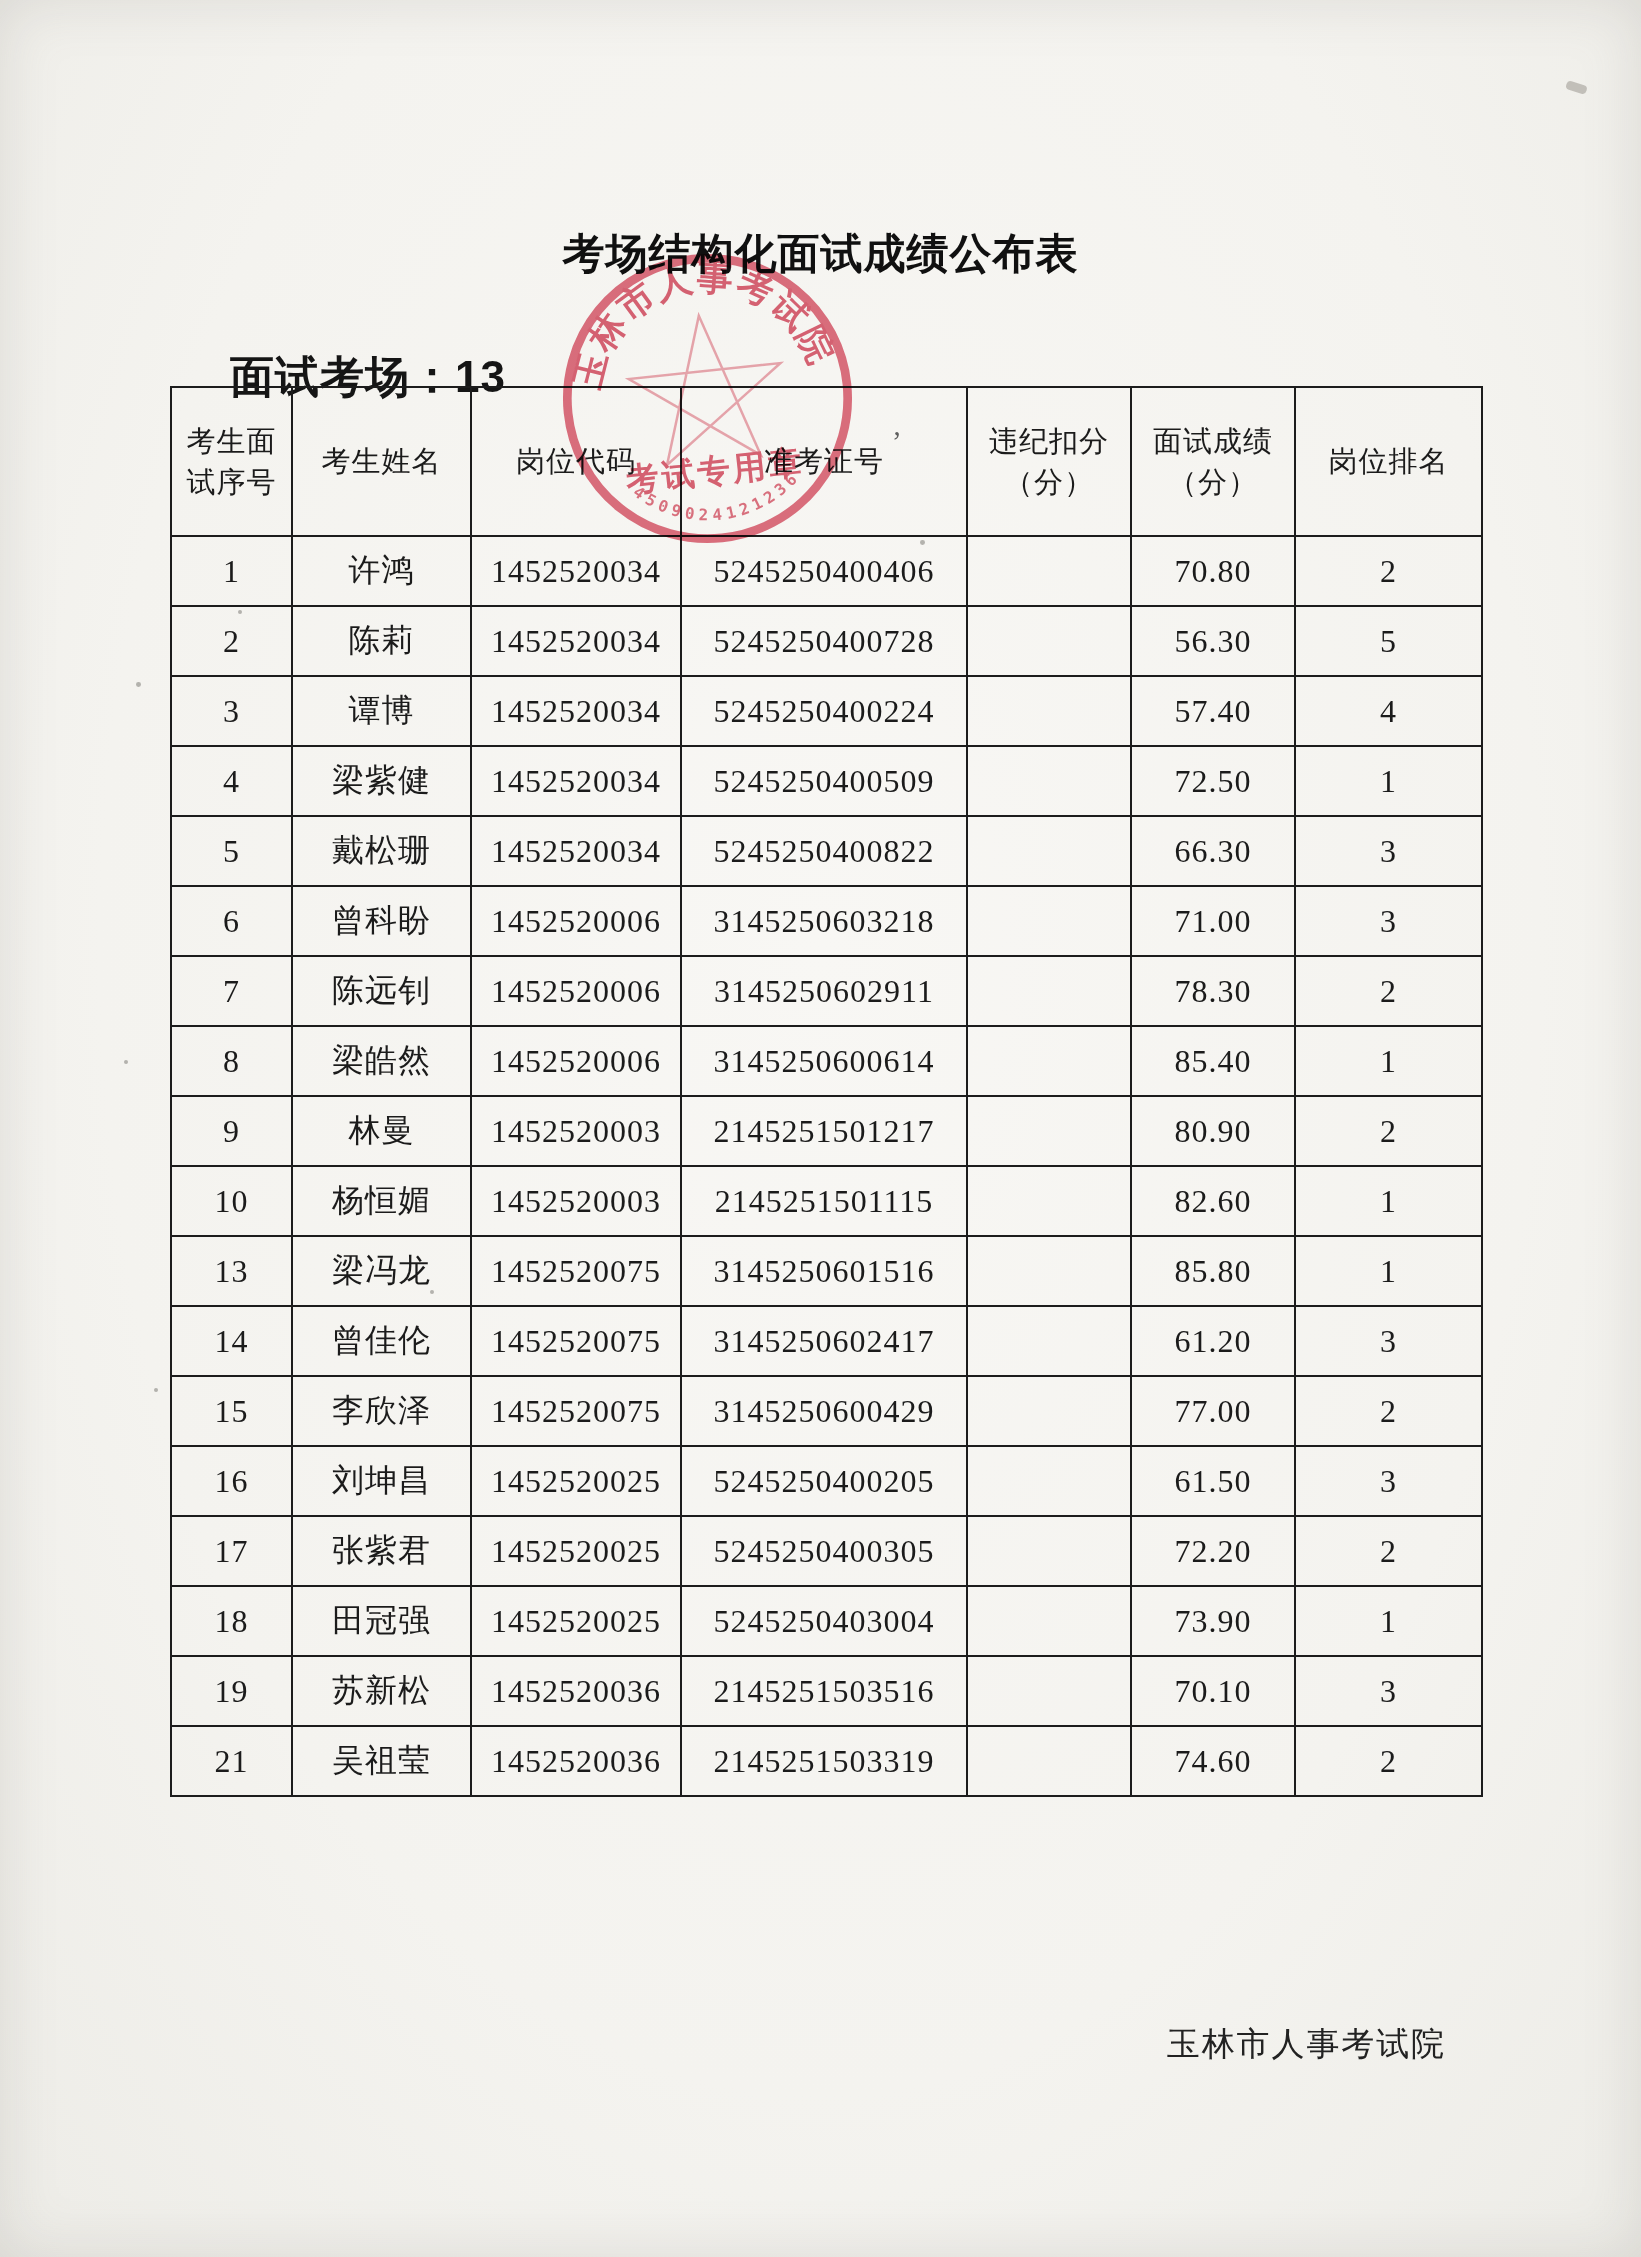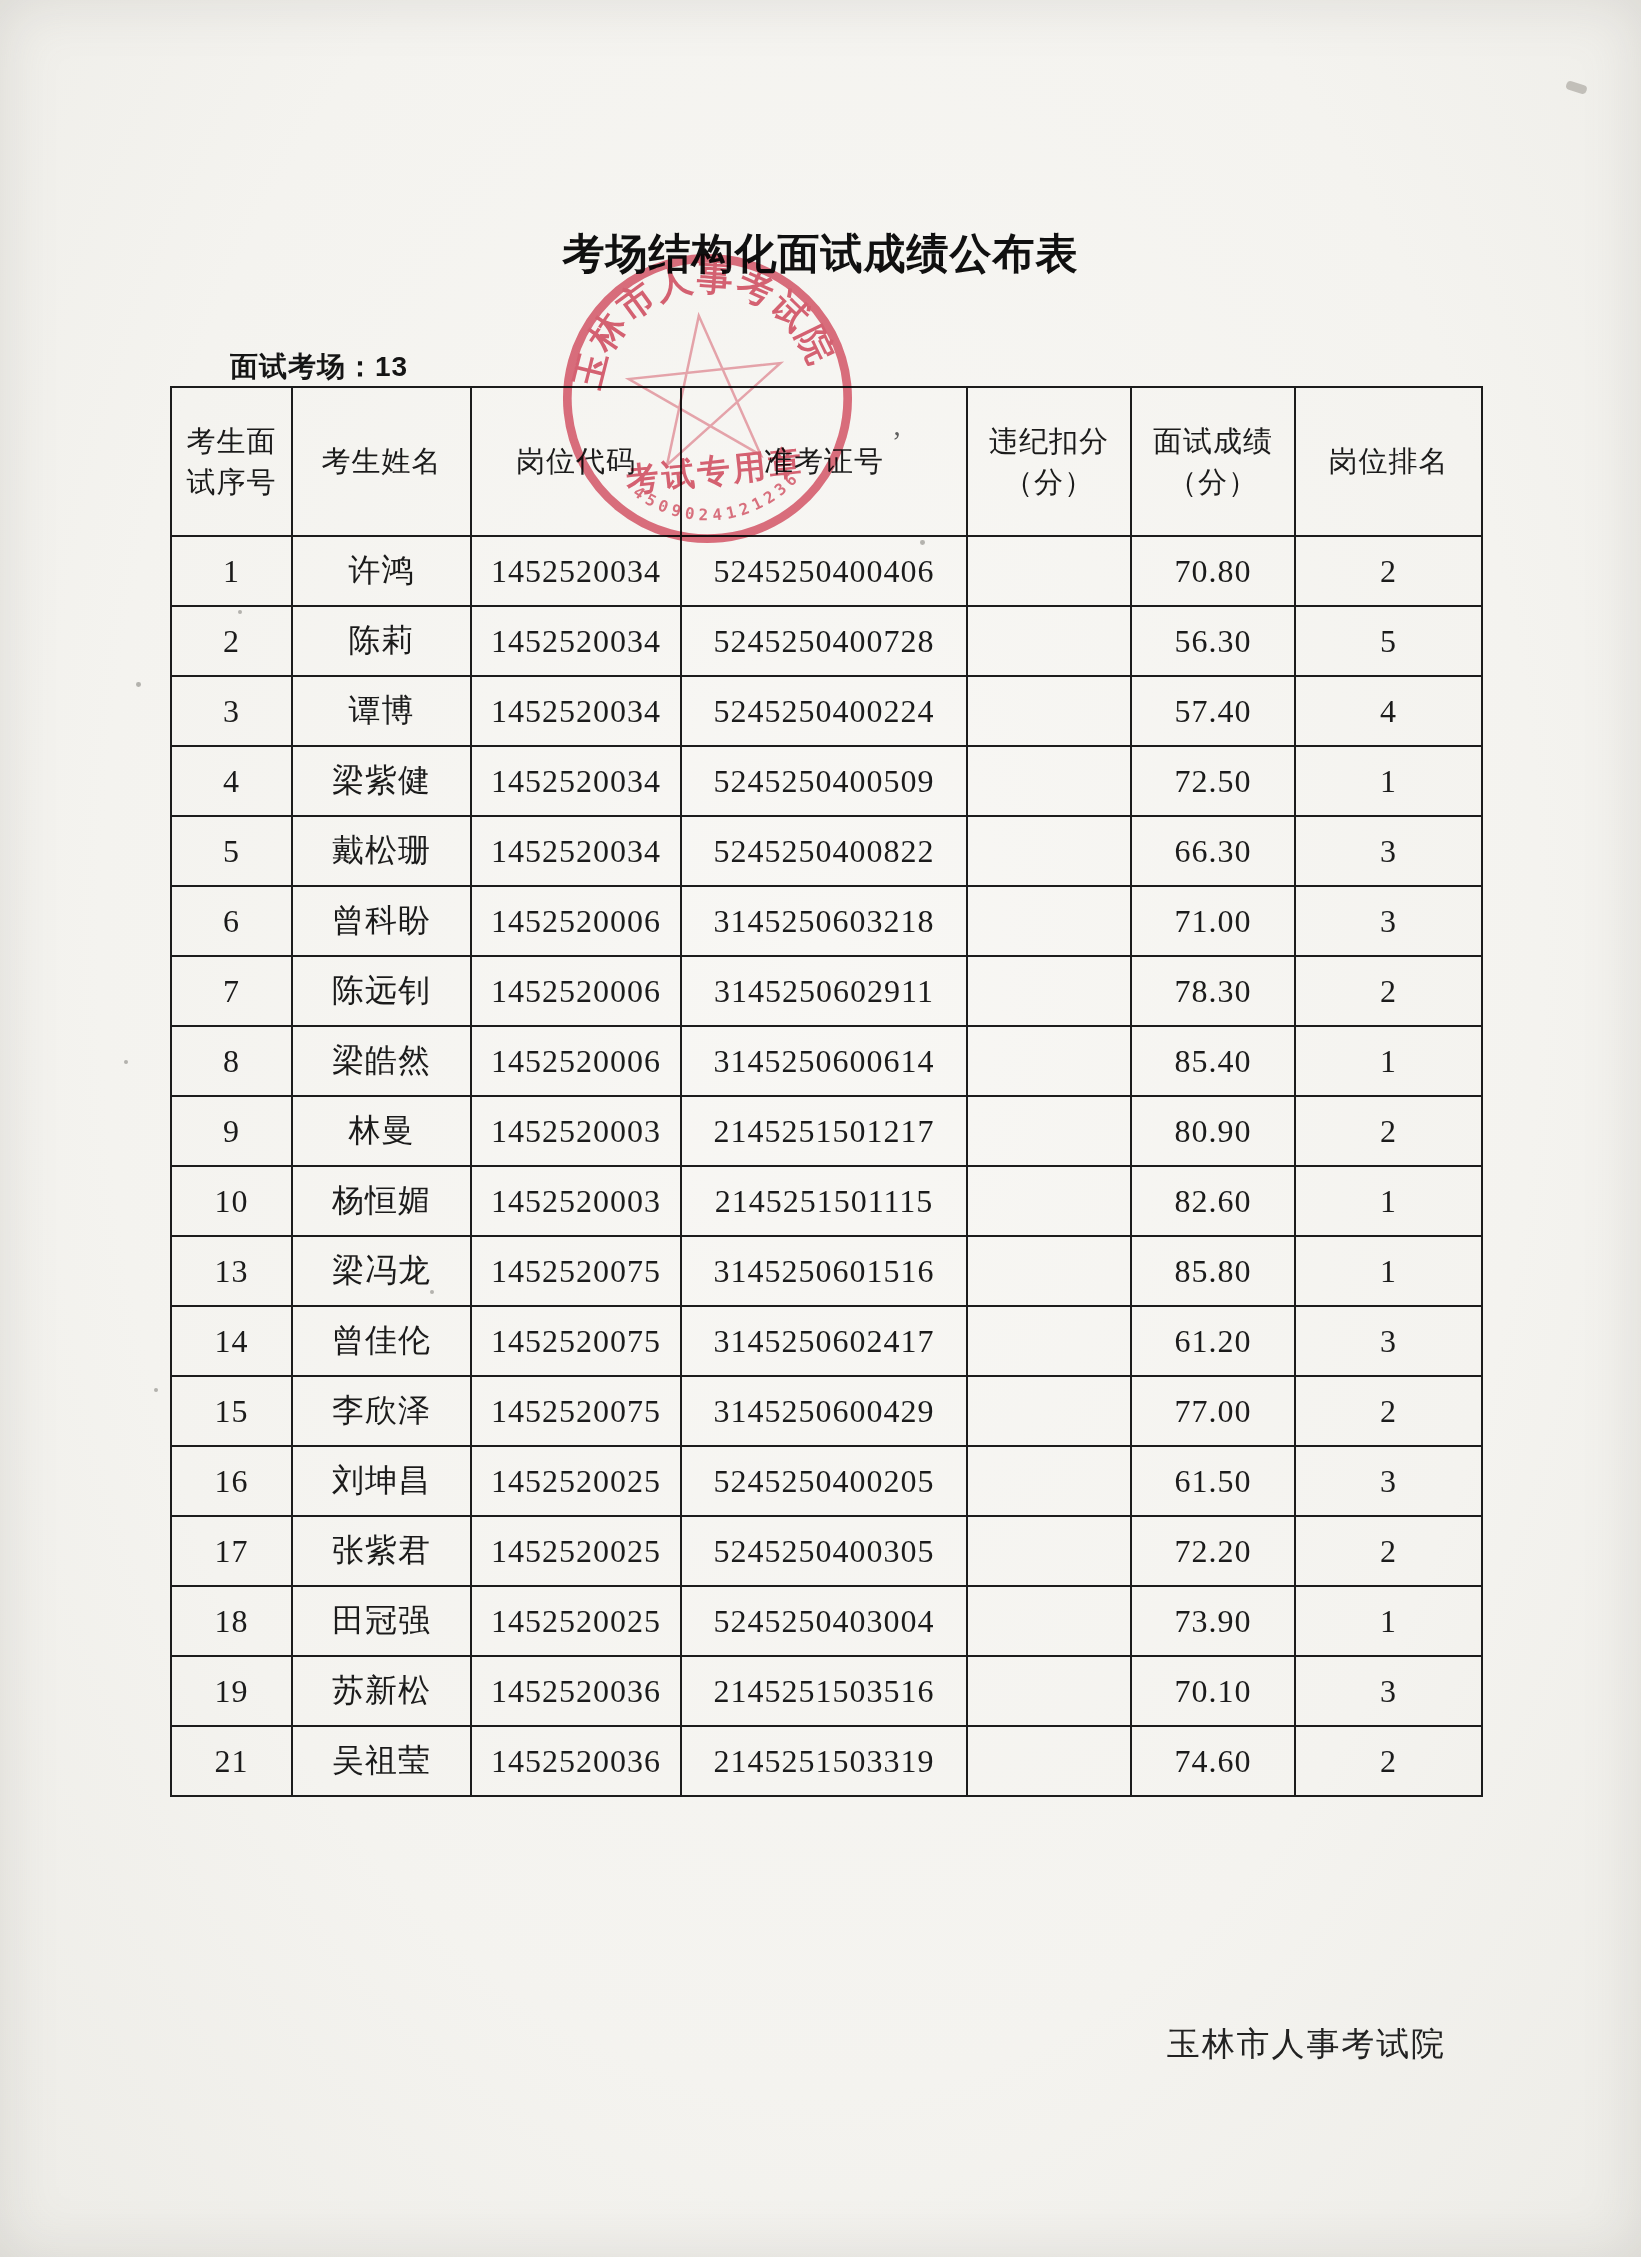--- a/index.html
+++ b/index.html
@@ -15,21 +15,21 @@
   }
   .doc-title{
     position:absolute;top:226px;left:0;width:100%;
     text-align:center;
     font-family:"Liberation Sans","DejaVu Sans",sans-serif;
     font-weight:bold;font-size:42px;letter-spacing:1px;color:#101010;
   }
   .meta-room{
     position:absolute;top:348px;left:230px;
     font-family:"Liberation Sans","DejaVu Sans",sans-serif;
-    font-weight:bold;font-size:28px;color:#151515;letter-spacing:1px;
+    font-weight:bold;font-size:44px;color:#151515;letter-spacing:1px;
   }
   .meta-date{
     position:absolute;top:348px;left:1035px;
     font-family:"Liberation Sans","DejaVu Sans",sans-serif;
     font-weight:bold;font-size:32px;color:#151515;letter-spacing:1px;
   }
   table.score{
     position:absolute;left:170px;top:386px;
     width:1311px;
     border-collapse:collapse;

